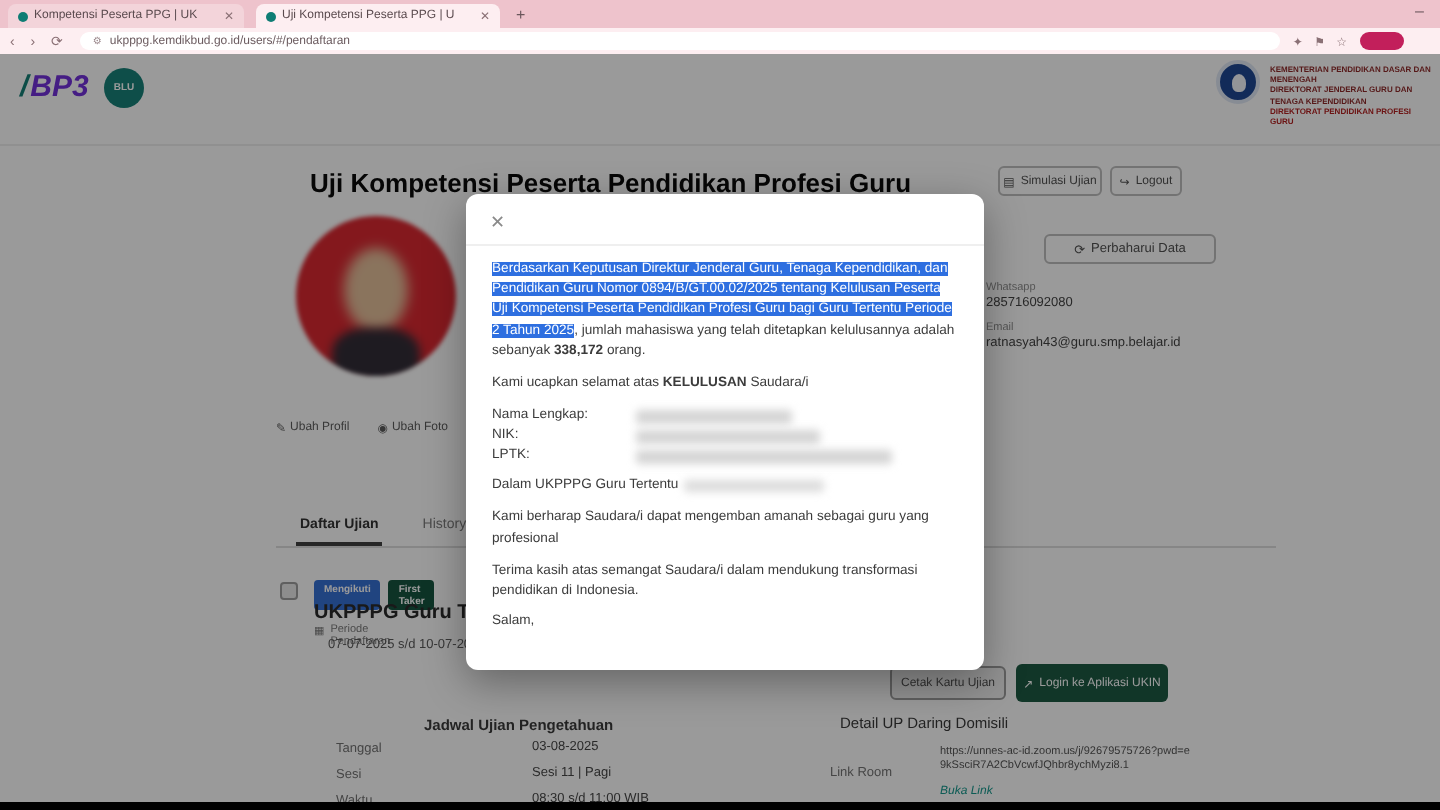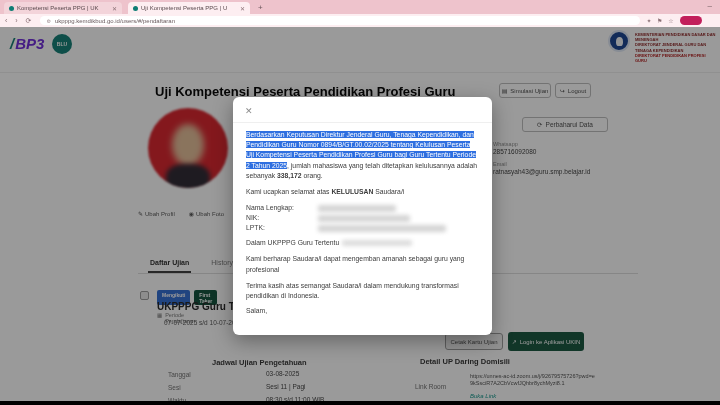--- a/index.html
+++ b/index.html
@@ -86,21 +86,21 @@
   .periode-date { position:absolute; left:26px; top:30px; font-size:6.5px; color:#555; white-space:nowrap; }
 
   .btn-cetak { left:445px; top:306px; width:58px; height:17px; background:#f2f2f2; border-color:#9a9a9a; }
   .btn-ukin { position:absolute; left:508px; top:305px; width:76px; height:19px; background:#14533c;
               color:#fff; border:none; border-radius:3px; font-size:6px; display:flex; align-items:center;
               justify-content:center; gap:3px; }
 
   .jadwal-h { position:absolute; left:168px; top:331px; font-size:7.5px; font-weight:bold; color:#333;margin-left:44px; }
   .jrow { position:absolute; left:168px; font-size:6.5px; color:#6e6e6e; }
   .jval { position:absolute; left:266px; font-size:6.5px; color:#3f3f3f; white-space:nowrap; }
-  .detail-h { position:absolute; left:420px; top:330px; font-size:7.5px; font-weight:bold; color:#333;text-align:right; }
+  .detail-h { position:absolute; left:420px; top:330px; font-size:7.5px; font-weight:normal; color:#333;text-align:right; }
   .linkroom { position:absolute; left:415px; top:356px; font-size:6.5px; color:#6e6e6e; }
   .zoomurl { position:absolute; left:470px; top:346px; width:125px; font-size:5.5px; line-height:1.2;
              color:#4f4f4f; word-break:break-all; }
   .bukalink { position:absolute; left:470px; top:366px; font-size:6px; color:#0d9488; font-style:italic; }
 
   
   .dim { position:absolute; left:0; top:27px; width:720px; height:378px; background:rgba(15,15,15,0.42);
          z-index:10; }
   .modal { position:absolute; left:233px; top:97px; width:259px; height:238px; background:#fff;
            border-radius:6px; box-shadow:0 6px 20px rgba(0,0,0,0.35); z-index:20; overflow:hidden; }

